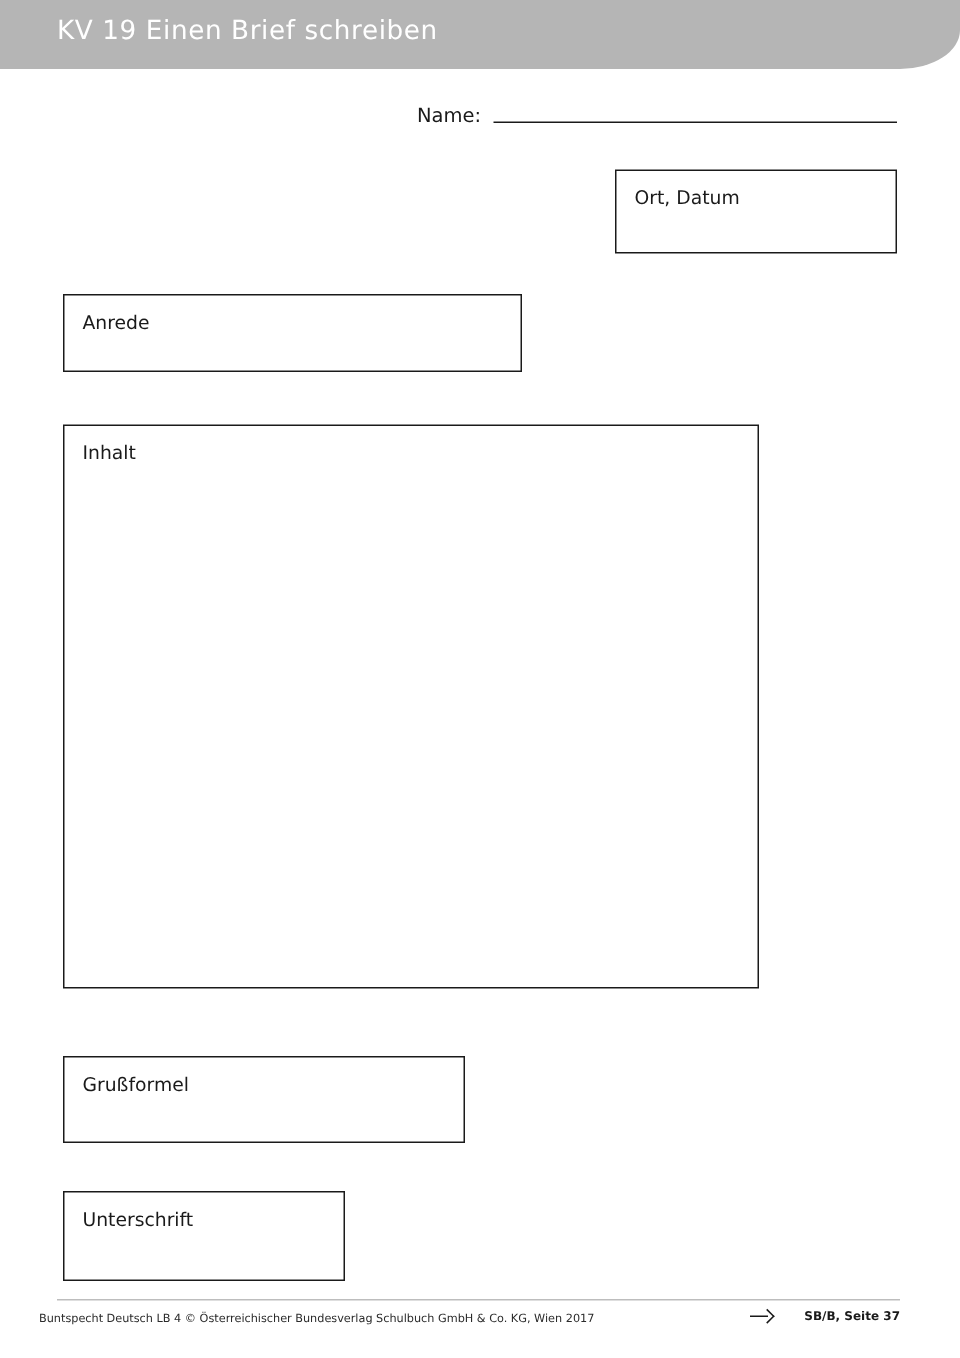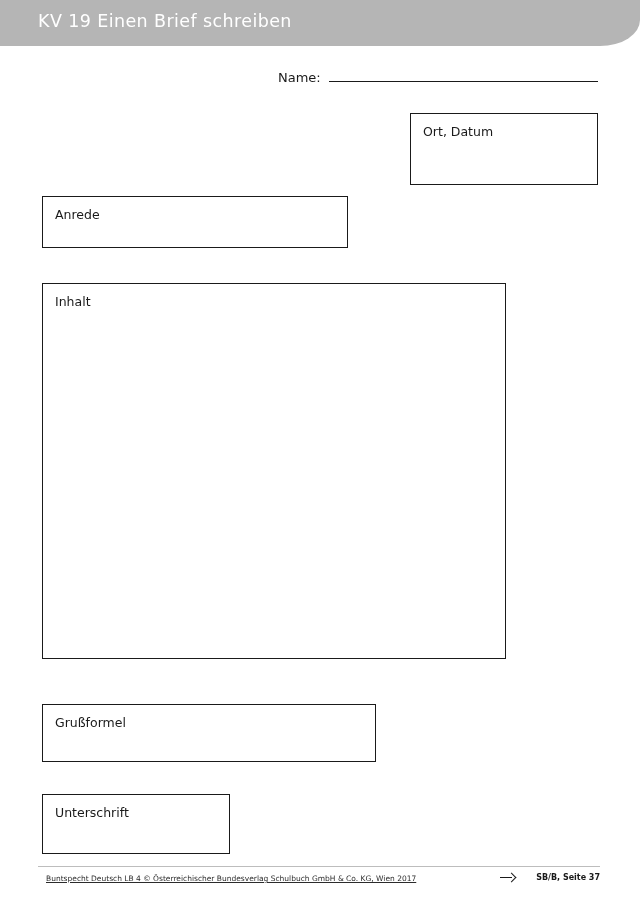--- a/index.html
+++ b/index.html
@@ -69,43 +69,42 @@
   }
   .box-label {
     position: absolute;
     left: 12px;
     top: 10px;
     font-size: 12.5px;
     color: #1a1a1a;
     white-space: nowrap;
   }
 
-  #box-ort      { left: 410px; top: 113px;  width: 188px; height: 72px; }
+  #box-ort      { left: 410px; top: 113px;  width: 188px; height: 56px; }
   #box-anrede   { left: 42px;  top: 196px;  width: 306px; height: 52px; text-align: center; }
   #box-inhalt   { left: 42px;  top: 283px;  width: 464px; height: 376px; }
-  #box-gruss    { left: 42px;  top: 704px;  width: 334px; height: 58px; }
+  #box-gruss    { left: 42px;  top: 704px;  width: 268px; height: 58px; }
   #box-untersch { left: 42px;  top: 794px;  width: 188px; height: 60px; }
 
   
   .footer-rule {
     position: absolute;
     left: 38px;
     top: 866px;
     width: 562px;
     height: 0;
     border-bottom: 1px solid #bdbdbd;
   }
   .footer-left {
     position: absolute;
-    left: 46px;
+    left: 26px;
     top: 874px;
     font-size: 7.5px;
     color: #2b2b2b;
     white-space: nowrap;
-    text-decoration: underline;
   }
   .footer-right {
     position: absolute;
     right: 40px;
     top: 873px;
     font-size: 8px;
     font-weight: bold;
     color: #1a1a1a;
     white-space: nowrap;
     display: flex;

